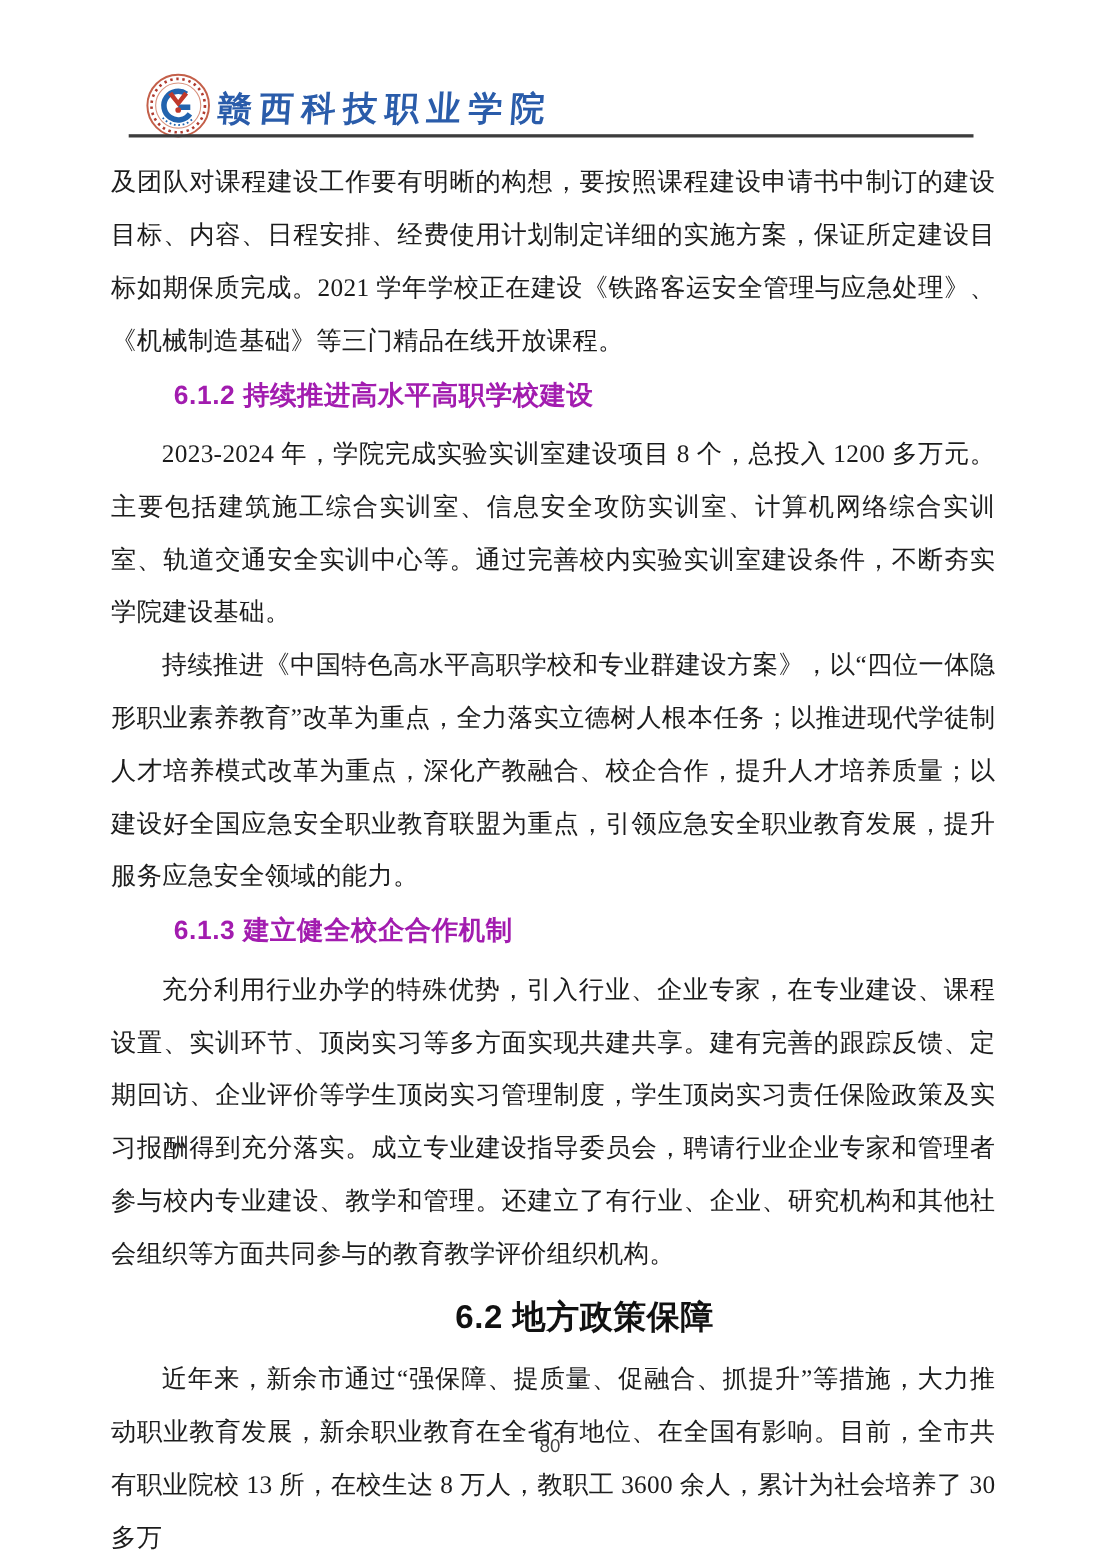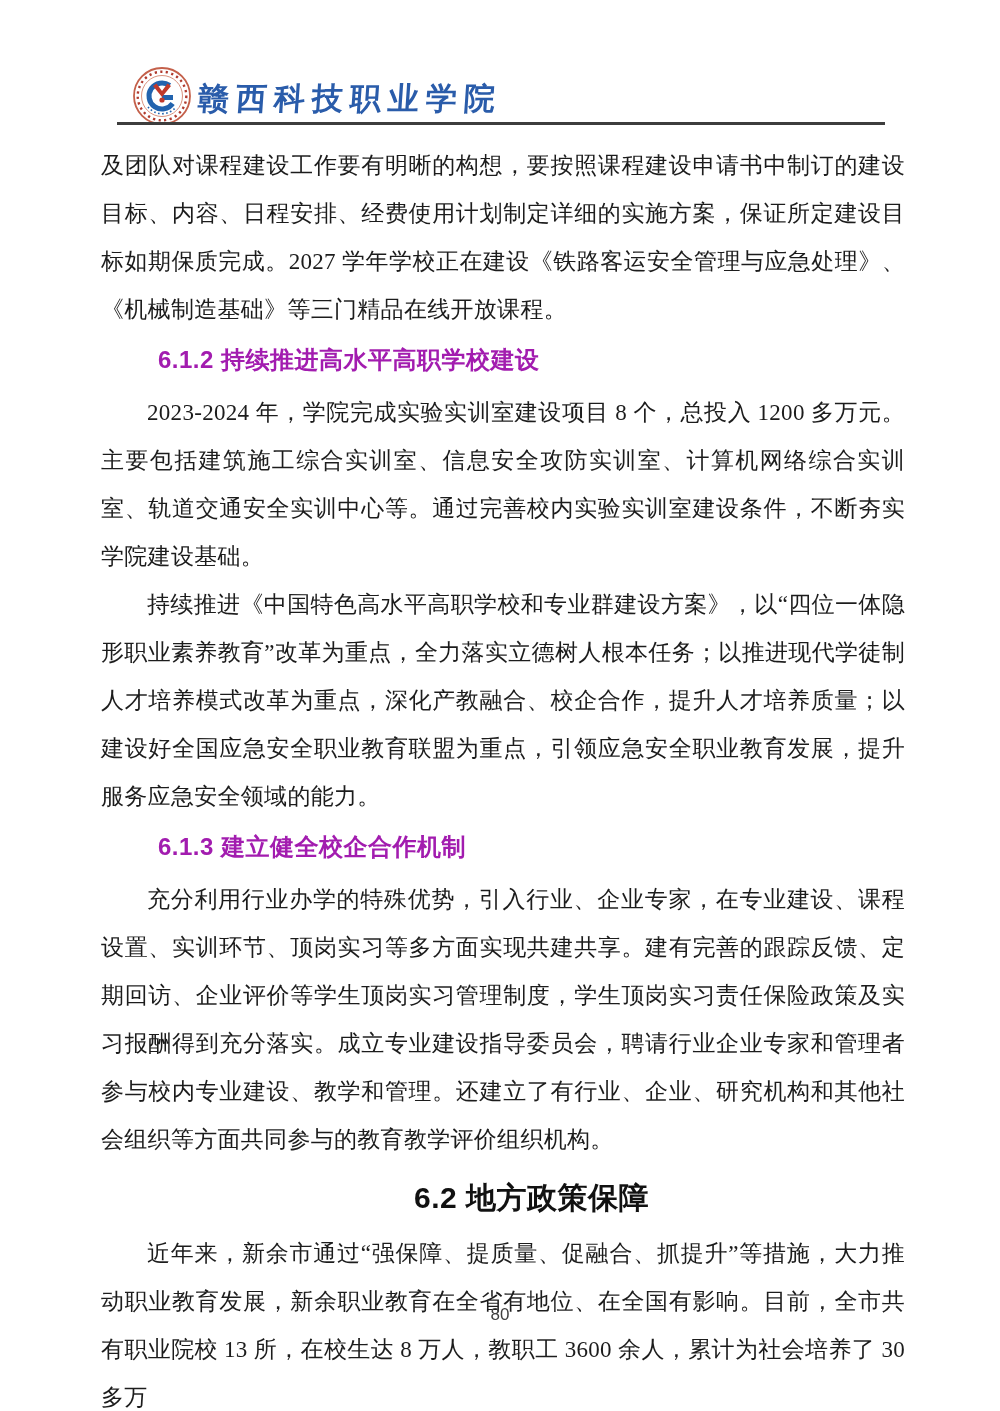--- a/index.html
+++ b/index.html
@@ -97,21 +97,21 @@
       <rect x="30" y="29" width="11" height="5" fill="#2263ae"></rect>
       <path d="M21 20 L30 31 L39 20 L35.5 17.5 L30 25 L24.5 17.5 Z" fill="#c0392b"></path>
       <circle cx="30" cy="34" r="2.6" fill="#c0392b"></circle>
       <path d="M16 41 A18 18 0 0 0 44 41" fill="none" stroke="#2263ae" stroke-width="1.6" stroke-dasharray="1.6 2.4"></path>
     </svg>
   </div>
   <div class="school-name">赣西科技职业学院</div>
   <div class="header-rule"></div>
 
   <div class="doc-body">
-    <p class="para">及团队对课程建设工作要有明晰的构想，要按照课程建设申请书中制订的建设目标、内容、日程安排、经费使用计划制定详细的实施方案，保证所定建设目标如期保质完成。2027 学年学校正在建设《铁路客运安全管理与应急处理》、《机械制造基础》等三门精品在线开放课程。</p>
+    <p class="para">及团队对课程建设工作要有明晰的构想，要按照课程建设申请书中制订的建设目标、内容、日程安排、经费使用计划制定详细的实施方案，保证所定建设目标如期保质完成。2021 学年学校正在建设《铁路客运安全管理与应急处理》、《机械制造基础》等三门精品在线开放课程。</p>
     <h3 class="sec">6.1.2 持续推进高水平高职学校建设</h3>
     <p class="para indent">2023-2024 年，学院完成实验实训室建设项目 8 个，总投入 1200 多万元。主要包括建筑施工综合实训室、信息安全攻防实训室、计算机网络综合实训室、轨道交通安全实训中心等。通过完善校内实验实训室建设条件，不断夯实学院建设基础。</p>
     <p class="para indent">持续推进《中国特色高水平高职学校和专业群建设方案》，以“四位一体隐形职业素养教育”改革为重点，全力落实立德树人根本任务；以推进现代学徒制人才培养模式改革为重点，深化产教融合、校企合作，提升人才培养质量；以建设好全国应急安全职业教育联盟为重点，引领应急安全职业教育发展，提升服务应急安全领域的能力。</p>
     <h3 class="sec">6.1.3 建立健全校企合作机制</h3>
     <p class="para indent">充分利用行业办学的特殊优势，引入行业、企业专家，在专业建设、课程设置、实训环节、顶岗实习等多方面实现共建共享。建有完善的跟踪反馈、定期回访、企业评价等学生顶岗实习管理制度，学生顶岗实习责任保险政策及实习报酬得到充分落实。成立专业建设指导委员会，聘请行业企业专家和管理者参与校内专业建设、教学和管理。还建立了有行业、企业、研究机构和其他社会组织等方面共同参与的教育教学评价组织机构。</p>
     <h2 class="sec">6.2 地方政策保障</h2>
     <p class="para indent">近年来，新余市通过“强保障、提质量、促融合、抓提升”等措施，大力推动职业教育发展，新余职业教育在全省有地位、在全国有影响。目前，全市共有职业院校 13 所，在校生达 8 万人，教职工 3600 余人，累计为社会培养了 30 多万</p>
   </div>
 
   <div class="footer">

